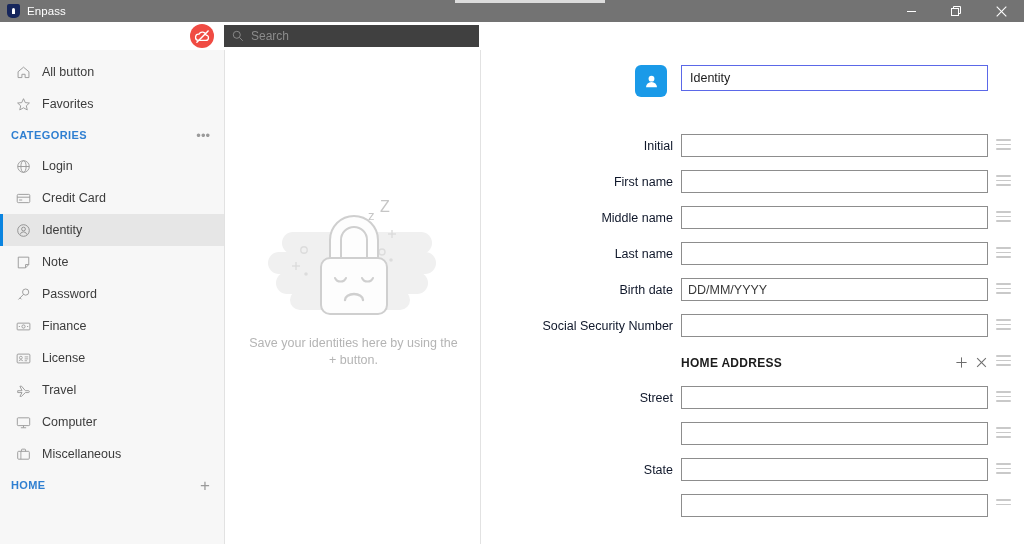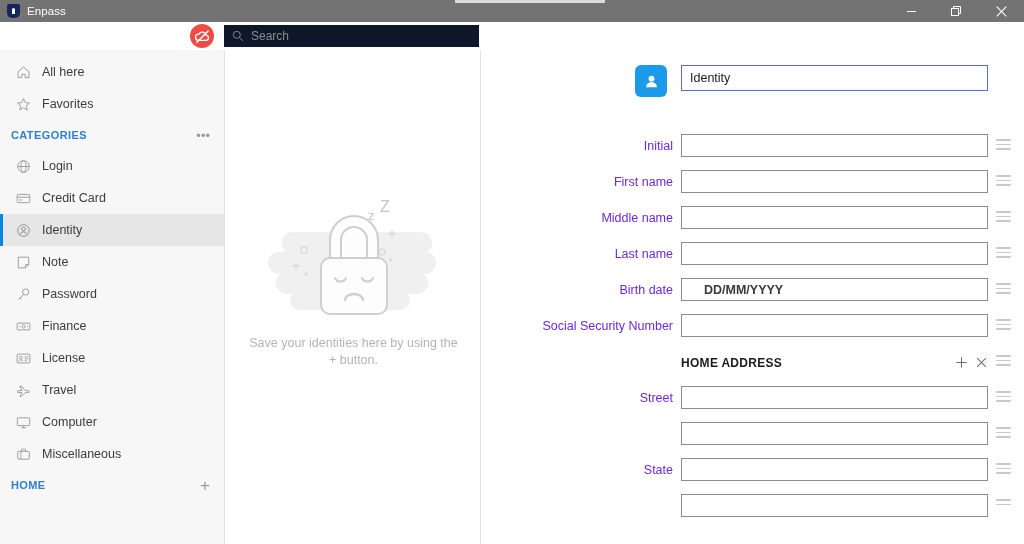--- a/index.html
+++ b/index.html
@@ -47,21 +47,21 @@
     position: absolute; left: 0; top: 22px; width: 1024px; height: 28px;
     background: #ffffff;
   }
   .sync-icon {
     position: absolute; left: 190px; top: 2px;
     width: 24px; height: 24px; border-radius: 50%;
     background: #f04b43; display: flex; align-items: center; justify-content: center;
   }
   .search-box {
     position: absolute; left: 224px; top: 3px; width: 255px; height: 22px;
-    background: #0f172a; display: flex; align-items: center; padding-left: 8px;
+    background: #404040; display: flex; align-items: center; padding-left: 8px;
   }
   .search-box .sicon { margin-right: 7px; display: flex; }
   .search-placeholder { color: #8b8b8b; font-size: 12px; }
 
   .hdr-cancel {
     position: absolute; left: 502px; top: 27px;
     font-size: 13.5px; color: #1b1b1b; cursor: default;
   }
   .hdr-title {
     position: absolute; left: 481px; top: 27px; width: 543px;
@@ -133,27 +133,27 @@
     position: absolute; left: 199px; top: 0; width: 307px; height: 26px;
     border: 1px solid #5b68e8; background: #ffffff;
     display: flex; align-items: center; padding-left: 8px;
     font-size: 12.5px; color: #1b1b1b;
   }
 
   .form { position: absolute; left: 0; top: 82px; width: 542px; }
   .frow { position: relative; height: 36px; }
   .frow .flabel {
     position: absolute; left: 0; top: 7px; width: 191px;
-    text-align: right; font-size: 12.5px; color: #6d28d9;
+    text-align: right; font-size: 12.5px; color: #0f172a;
   }
   .frow .finput {
     position: absolute; left: 199px; top: 2px; width: 307px; height: 23px;
     border: 1px solid #8d8d8d; background: #ffffff;
-    display: flex; align-items: center; padding-left: 22px;
-    font-size: 12.5px; color: #3a3a3a; font-weight: bold;
+    display: flex; align-items: center; padding-left: 6px;
+    font-size: 12.5px; color: #3a3a3a;
   }
   .frow .finput.ph { color: #3a3a3a; }
   .handle {
     position: absolute; left: 514px; top: 7px; width: 15px; height: 12px;
   }
   .handle span {
     display: block; height: 1.6px; background: #c9c9c9; margin-bottom: 3px;
     border-radius: 1px;
   }
 
@@ -231,21 +231,21 @@
 
   <div class="sidebar">
     <div class="nav-gap"></div>
 
     <div class="nav-item">
       <span class="ico">
         <svg width="15" height="15" viewBox="0 0 16 16">
           <path d="M2.2 7.2 L8 2.3 L13.8 7.2 V13.4 H9.7 V9.9 H6.3 V13.4 H2.2 Z" fill="none" stroke="#9a9a9a" stroke-width="1" stroke-linejoin="round"></path>
         </svg>
       </span>
-      <span>All here</span>
+      <span>All button</span>
     </div>
 
     <div class="nav-item">
       <span class="ico">
         <svg width="15" height="15" viewBox="0 0 16 16">
           <polygon points="8,1.8 9.9,6 14.3,6.4 11,9.4 12,13.8 8,11.5 4,13.8 5,9.4 1.7,6.4 6.1,6" fill="none" stroke="#9a9a9a" stroke-width="1" stroke-linejoin="round"></polygon>
         </svg>
       </span>
       <span>Favorites</span>
     </div>

